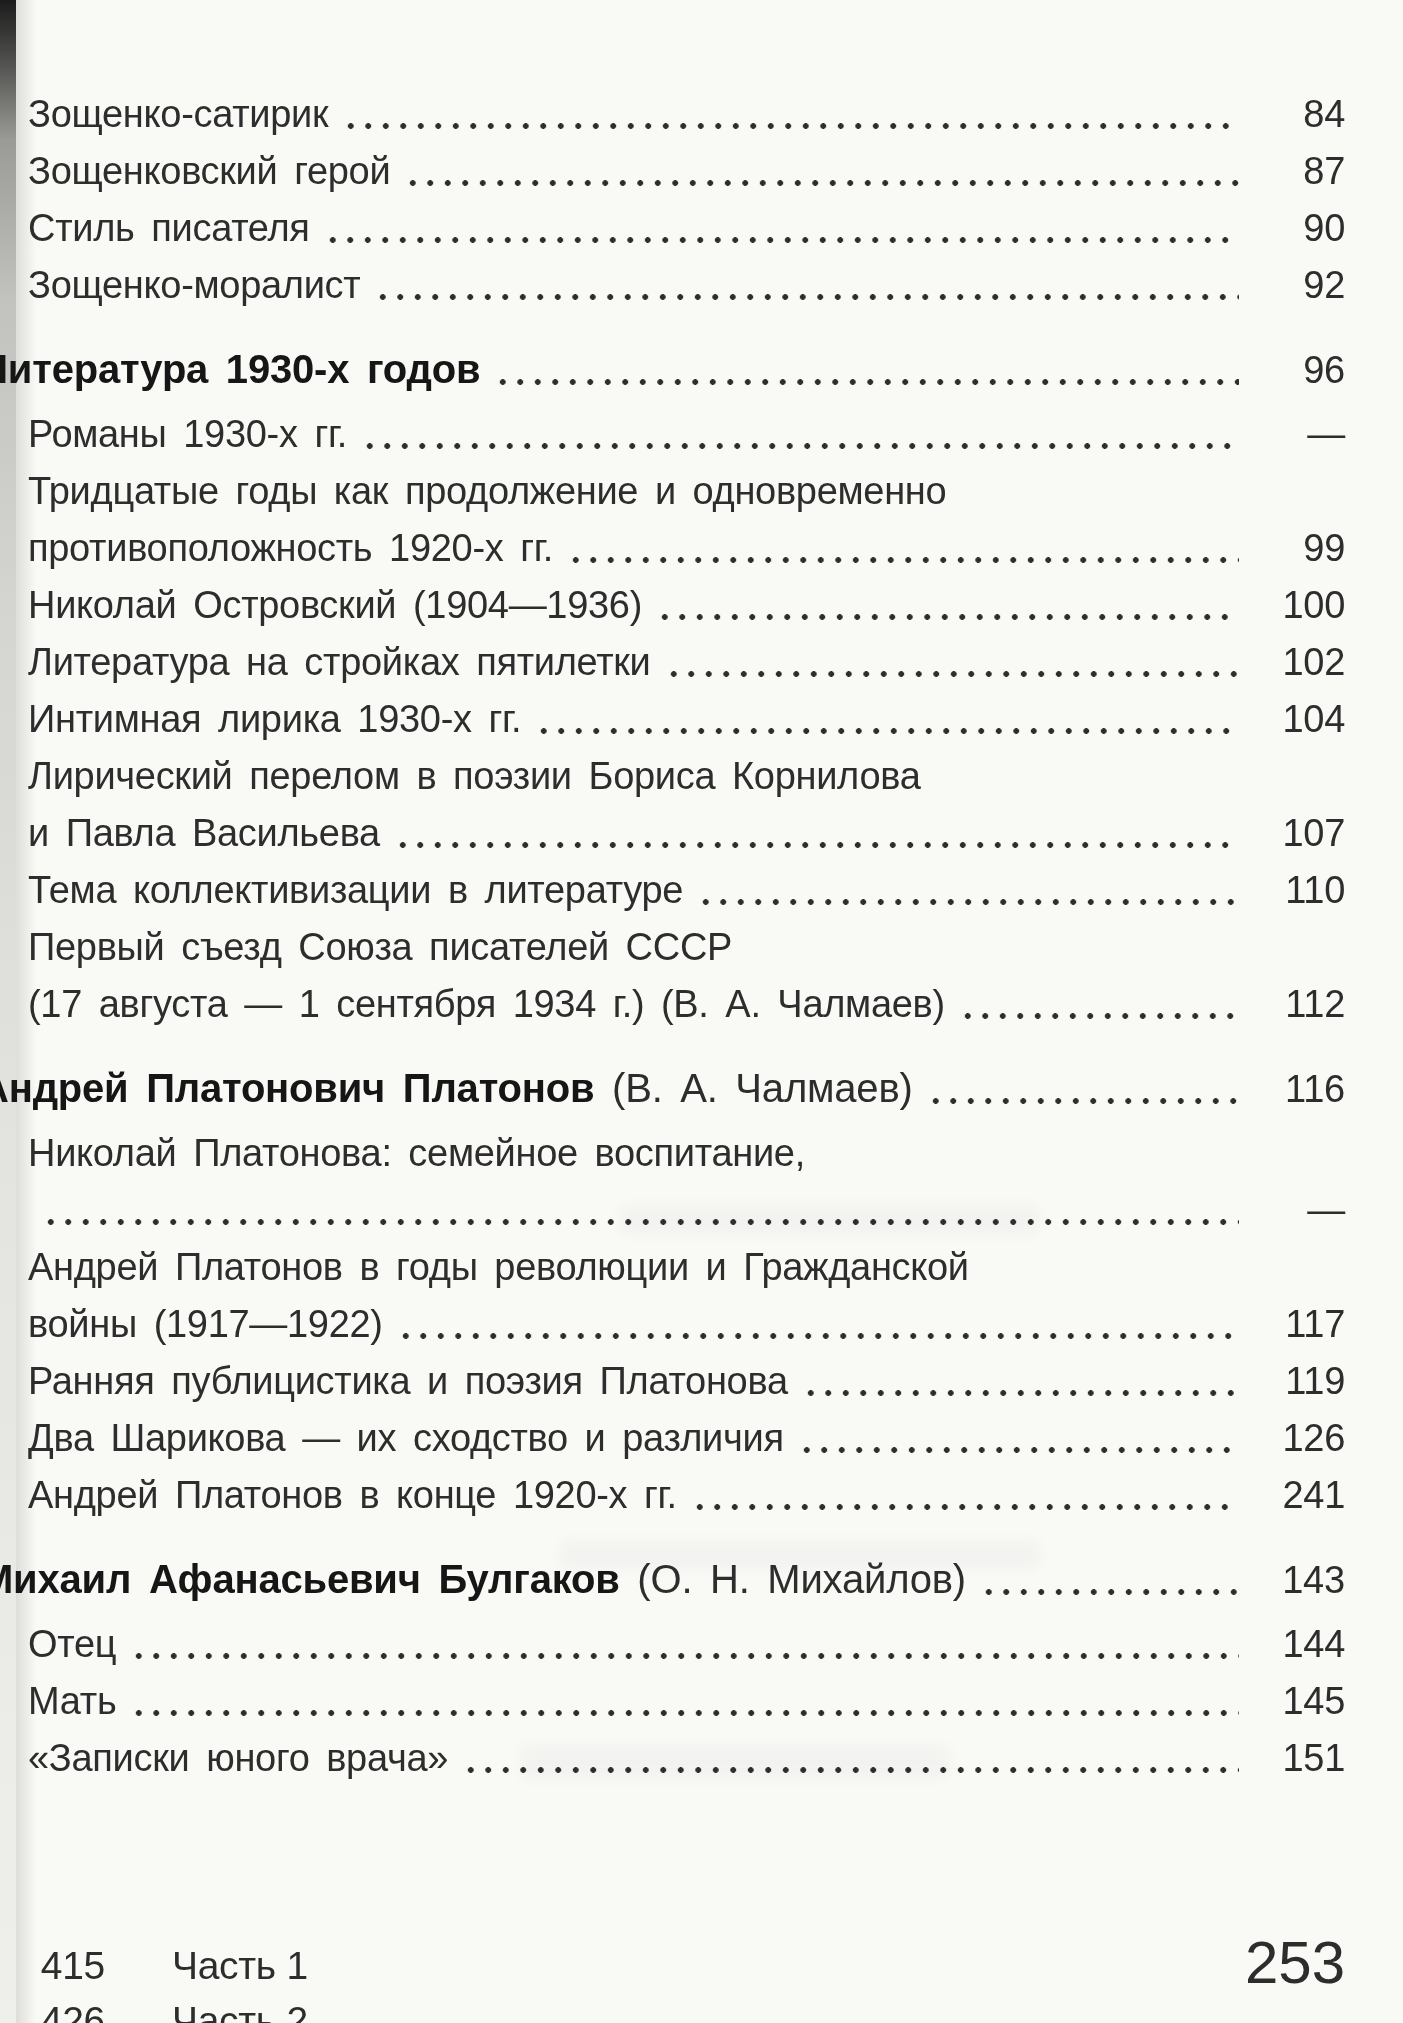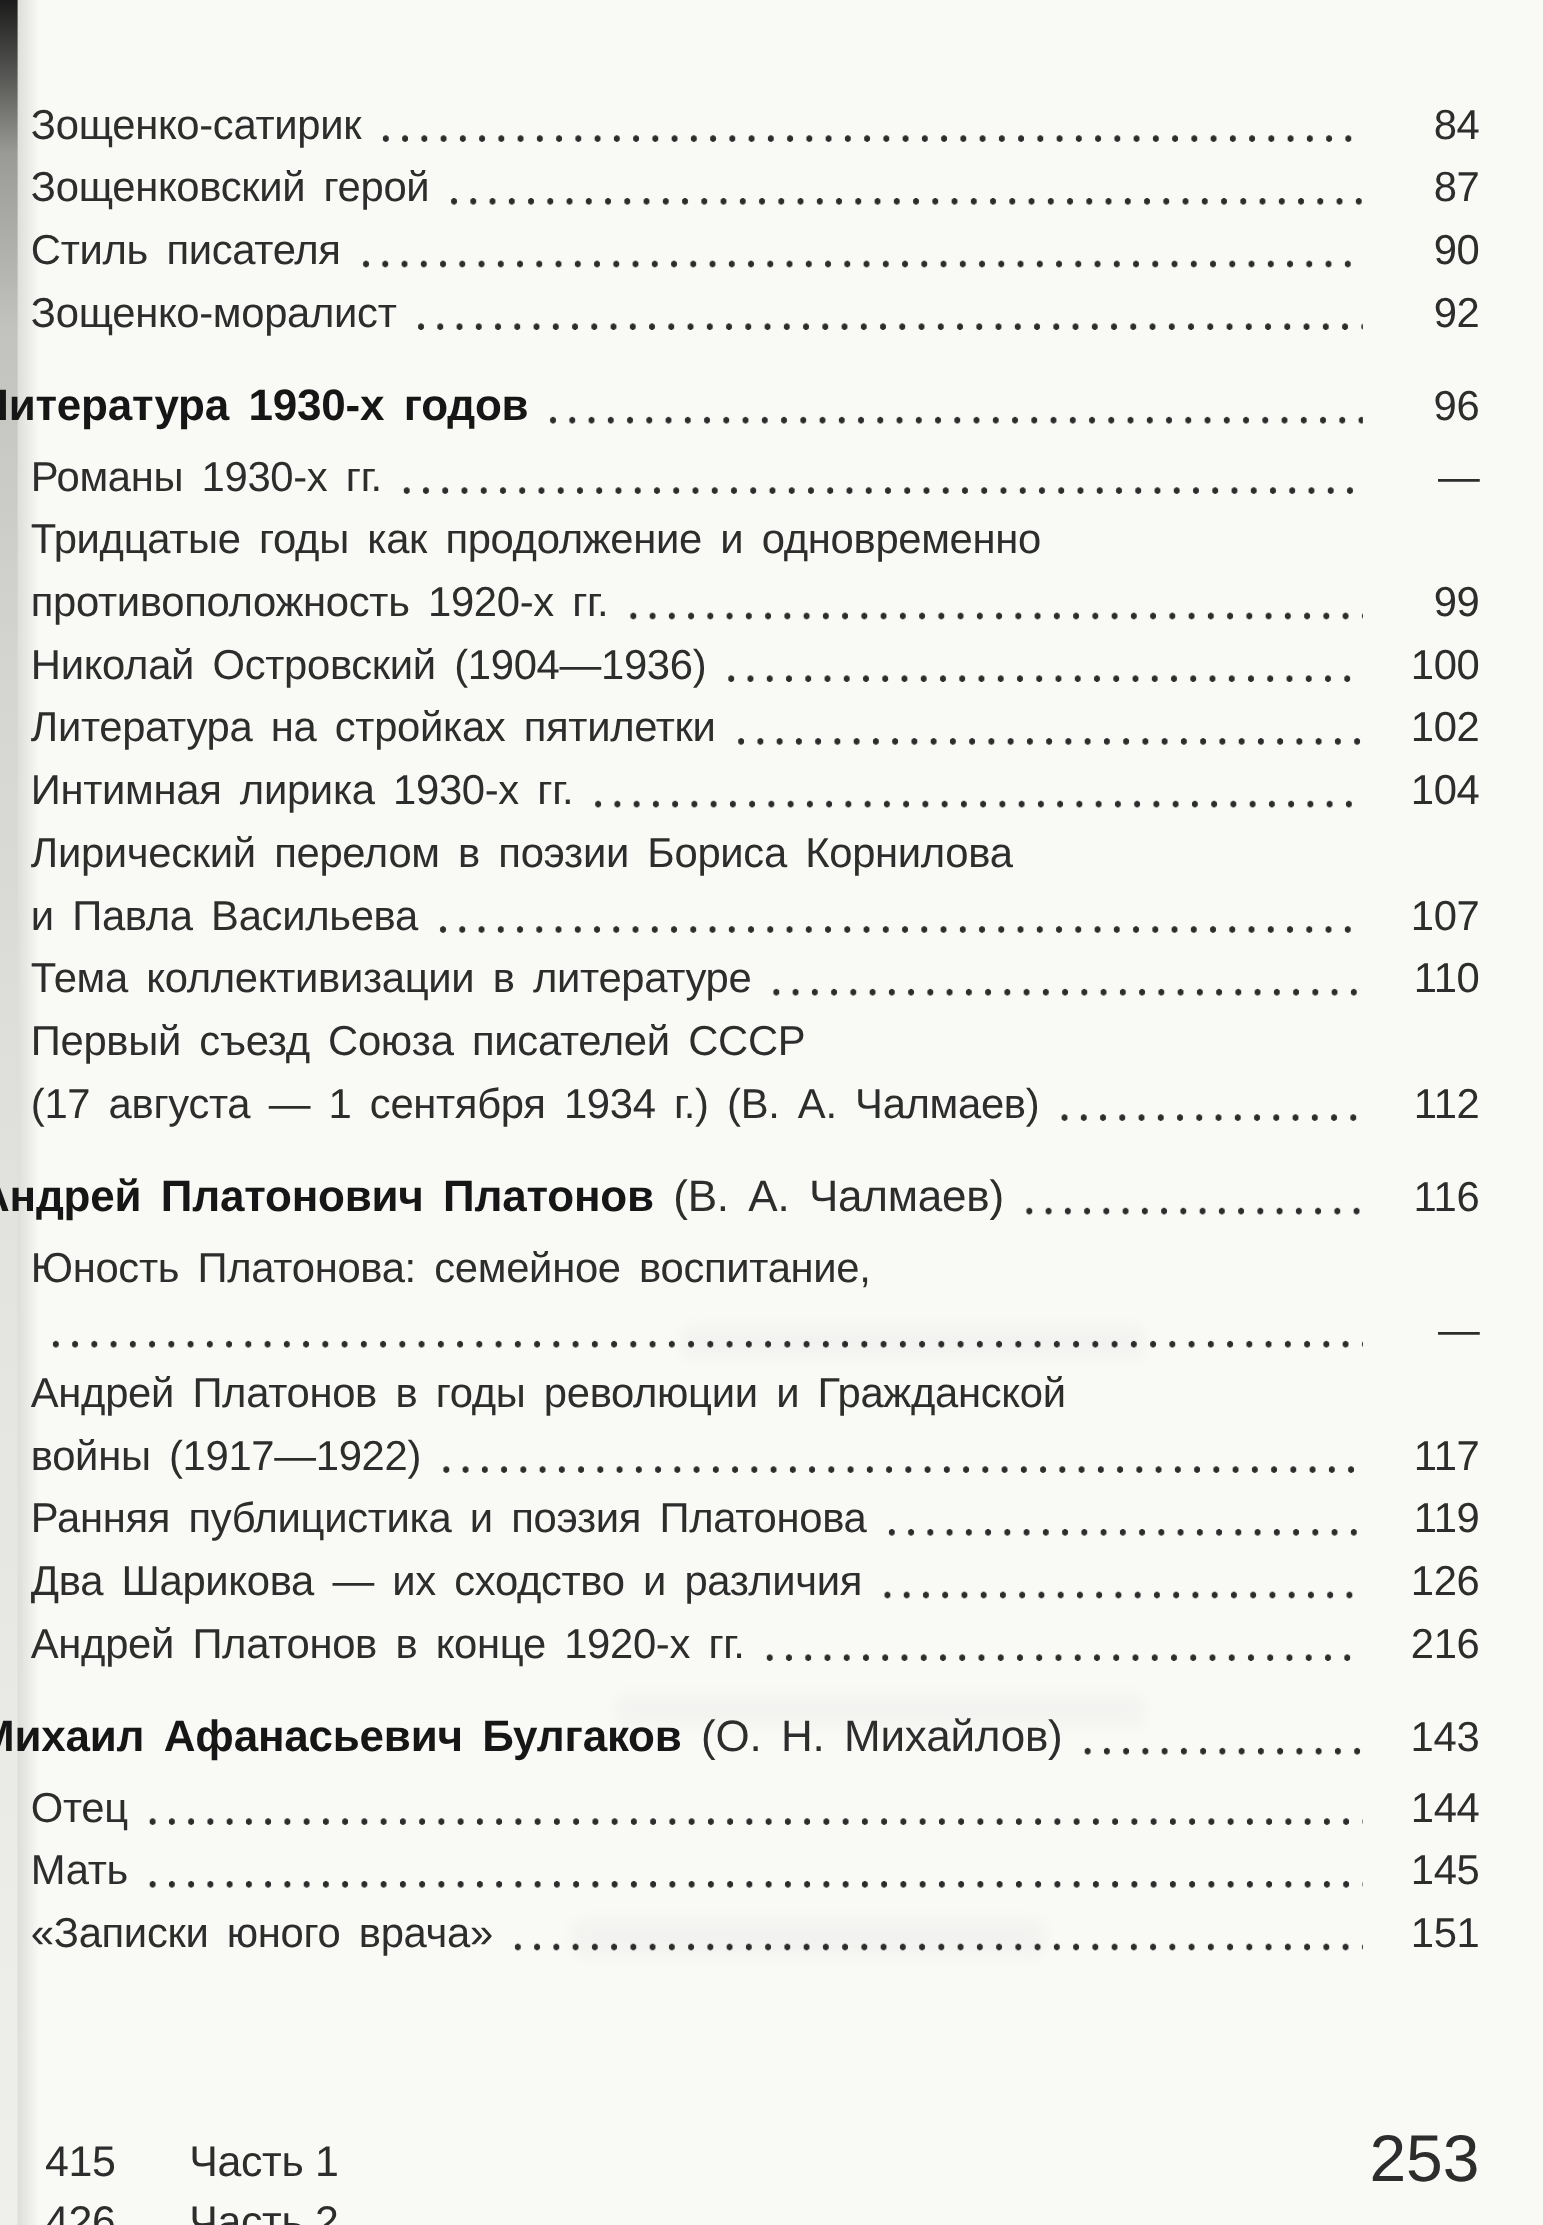--- a/index.html
+++ b/index.html
@@ -145,21 +145,21 @@
       <span class="txt">(17 августа — 1 сентября 1934 г.) (В. А. Чалмаев)</span>
       <span class="leader"></span>
       <span class="pagecol">112</span>
     </div>
     <div class="row heading">
       <span class="txt"><b>Андрей Платонович Платонов</b> (В. А. Чалмаев)</span>
       <span class="leader"></span>
       <span class="pagecol">116</span>
     </div>
     <div class="row entry">
-      <span class="txt">Юность Платонова: семейное воспитание,</span>
+      <span class="txt">Николай Платонова: семейное воспитание,</span>
     </div>
     <div class="row entry">
       <span class="leader"></span>
       <span class="pagecol">—</span>
     </div>
     <div class="row entry">
       <span class="txt">Андрей Платонов в годы революции и Гражданской</span>
     </div>
     <div class="row entry">
       <span class="txt">войны (1917—1922)</span>
@@ -172,21 +172,21 @@
       <span class="pagecol">119</span>
     </div>
     <div class="row entry">
       <span class="txt">Два Шарикова — их сходство и различия</span>
       <span class="leader"></span>
       <span class="pagecol">126</span>
     </div>
     <div class="row entry">
       <span class="txt">Андрей Платонов в конце 1920-х гг.</span>
       <span class="leader"></span>
-      <span class="pagecol">216</span>
+      <span class="pagecol">241</span>
     </div>
     <div class="row heading">
       <span class="txt"><b>Михаил Афанасьевич Булгаков</b> (О. Н. Михайлов)</span>
       <span class="leader"></span>
       <span class="pagecol">143</span>
     </div>
     <div class="row entry">
       <span class="txt">Отец</span>
       <span class="leader"></span>
       <span class="pagecol">144</span>

